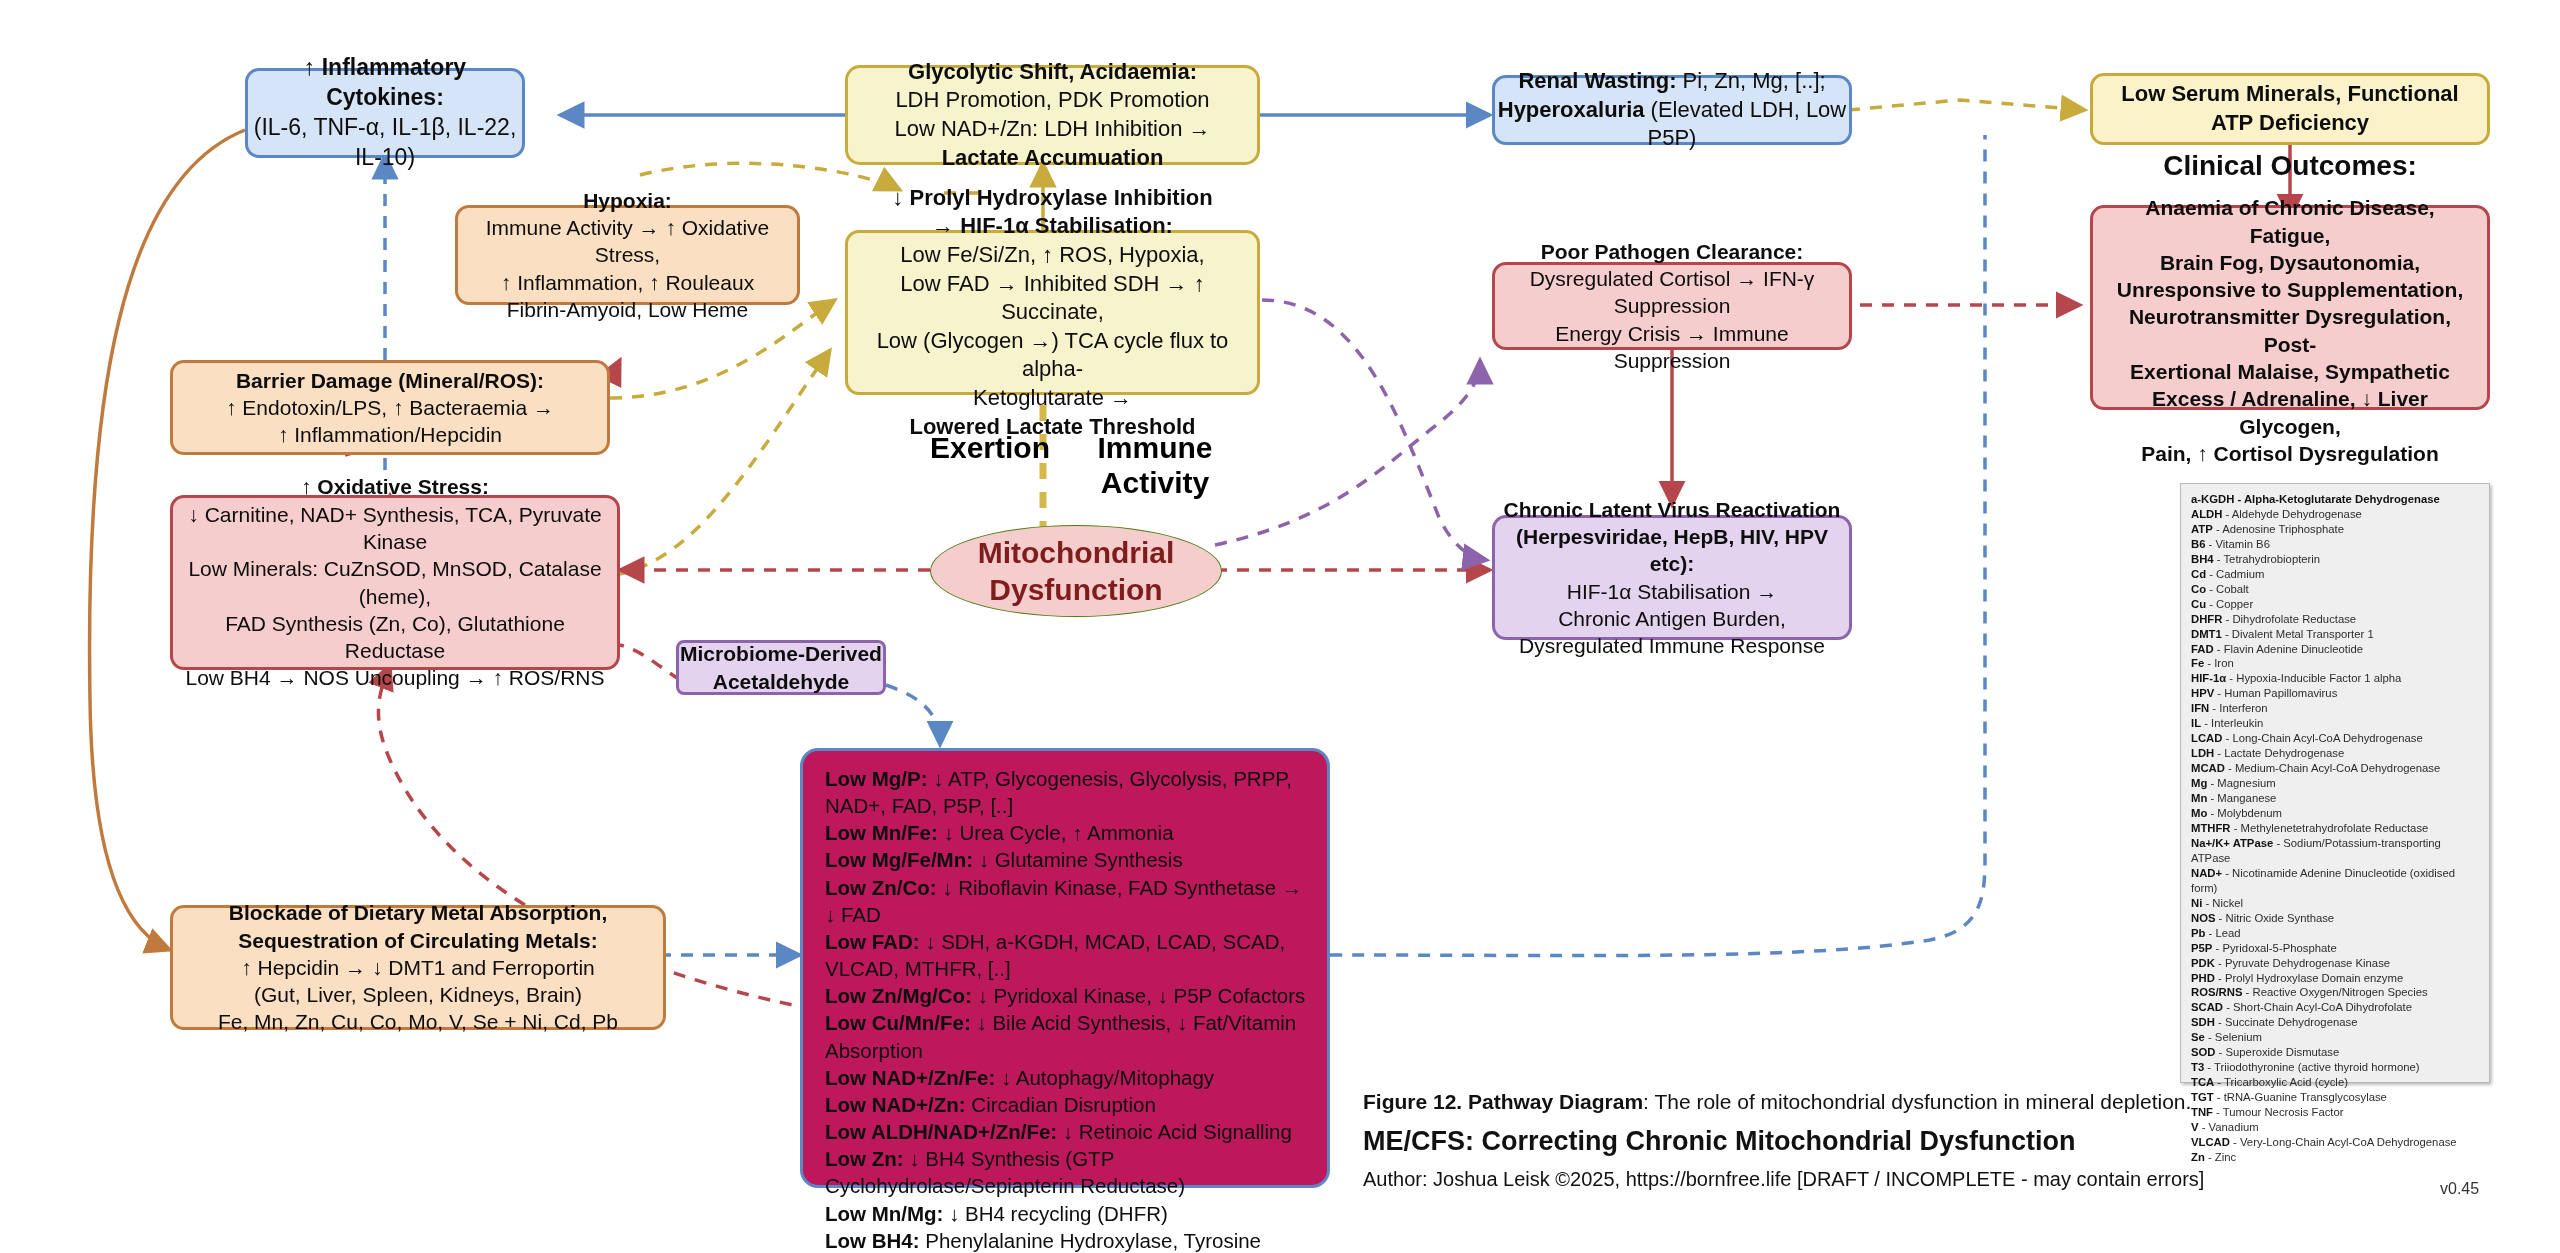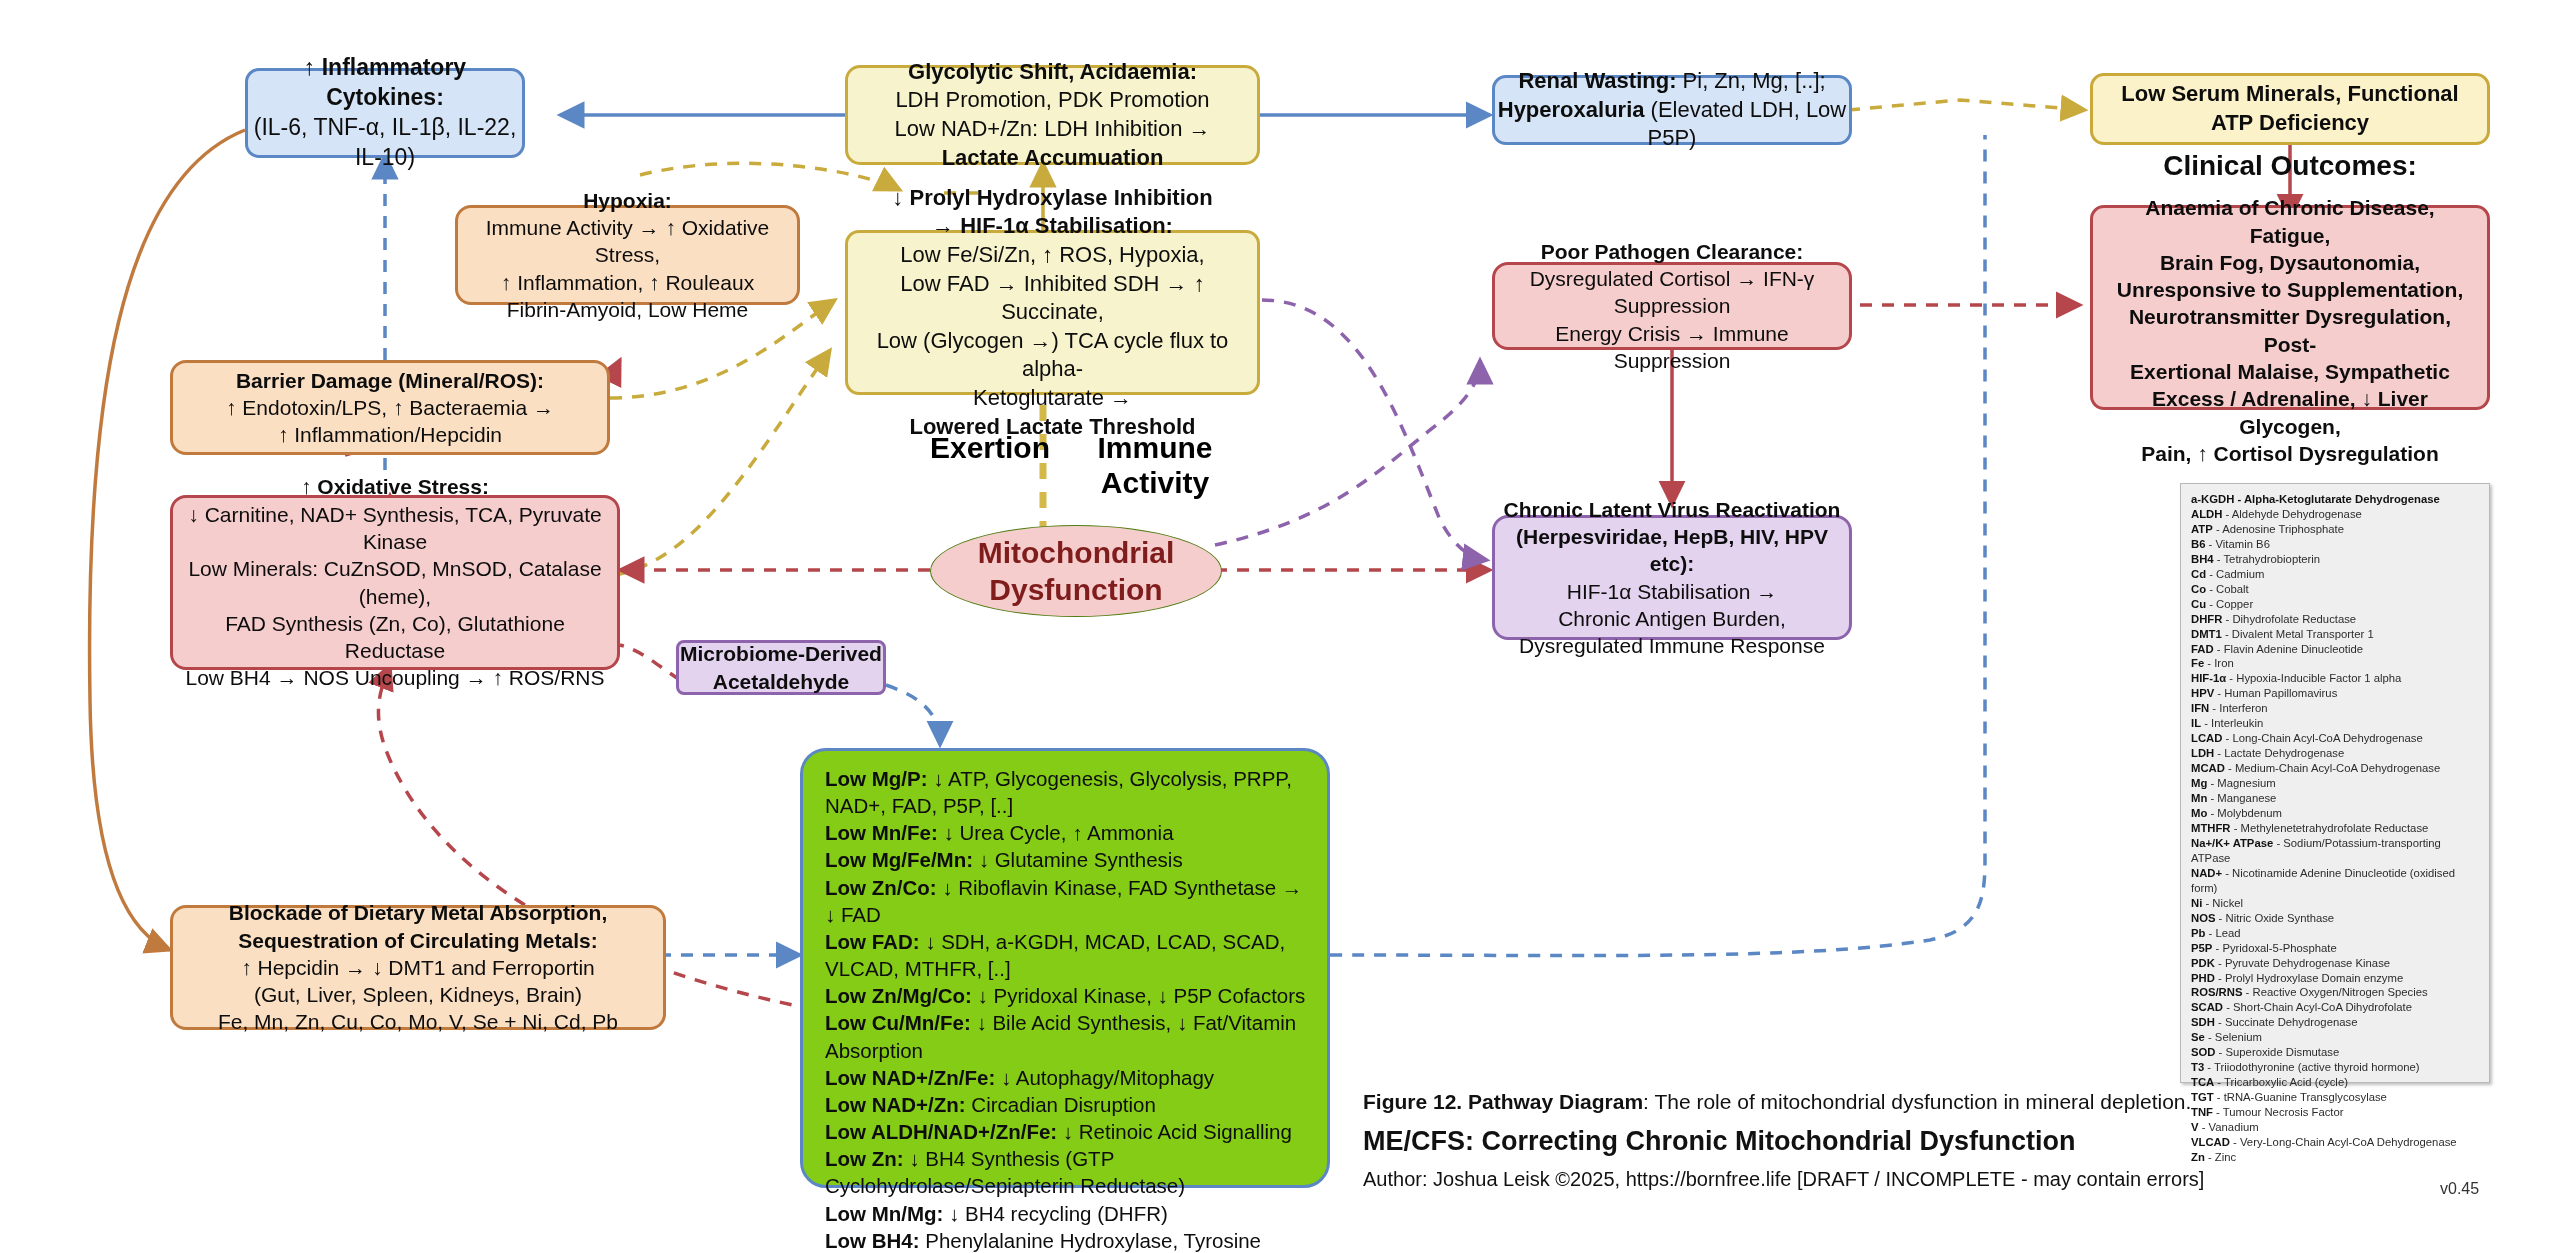--- a/index.html
+++ b/index.html
@@ -12,26 +12,26 @@
   .node .ttl{font-weight:bold;}
   .blue{background:#d6e4f7;border-color:#5b87c4;}
   .yellow{background:#f7f3cc;border-color:#c8ab3c;}
   .yellow2{background:#fbf2c9;border-color:#c8a93a;}
   .orange{background:#fbdfc3;border-color:#c07a3e;}
   .pink{background:#f6cdcd;border-color:#b5474c;}
   .purple{background:#e3d3ee;border-color:#8d63ac;}
   .n-fs-25{font-size:25px;}
   .n-fs-23{font-size:23px;}
   .n-fs-22{font-size:22px;}
-  .n-fs-21{font-size:21px;border-radius:16px;}
+  .n-fs-21{font-size:21px;}
   .ellipse{position:absolute;border-radius:50%;background:#f6cdcd;border:1px solid #4d7c0f;
            display:flex;align-items:center;justify-content:center;text-align:center;
            font-weight:bold;font-size:30px;line-height:1.25;color:#7f1d1d;}
-  .biglist{position:absolute;box-sizing:border-box;background:#84cc16;border:3px solid #5b87c4;
-           border-radius:26px;padding:14px 20px 16px 22px;font-size:20.5px;line-height:1.325;color:#0d0d0d;
+  .biglist{position:absolute;box-sizing:border-box;background:#be185d;border:3px solid #5b87c4;
+           border-radius:18px;padding:14px 20px 16px 22px;font-size:20.5px;line-height:1.325;color:#0d0d0d;
            text-align:left;}
   .biglist b{font-weight:bold;}
   .legendbox{position:absolute;box-sizing:border-box;background:#efefef;border:1px solid #b9b9b9;
              box-shadow:2px 2px 3px rgba(0,0,0,.25);padding:8px 10px;font-size:11.3px;line-height:1.325;
              color:#2c2c2c;text-align:left;}
   .legendbox b{color:#111;}
   .flabel{position:absolute;font-weight:bold;font-size:30px;color:#000;text-align:center;line-height:1.18;}
   .caption{position:absolute;color:#111;}
   .cap1{font-size:21px;}
   .cap1 b{font-weight:bold;}

